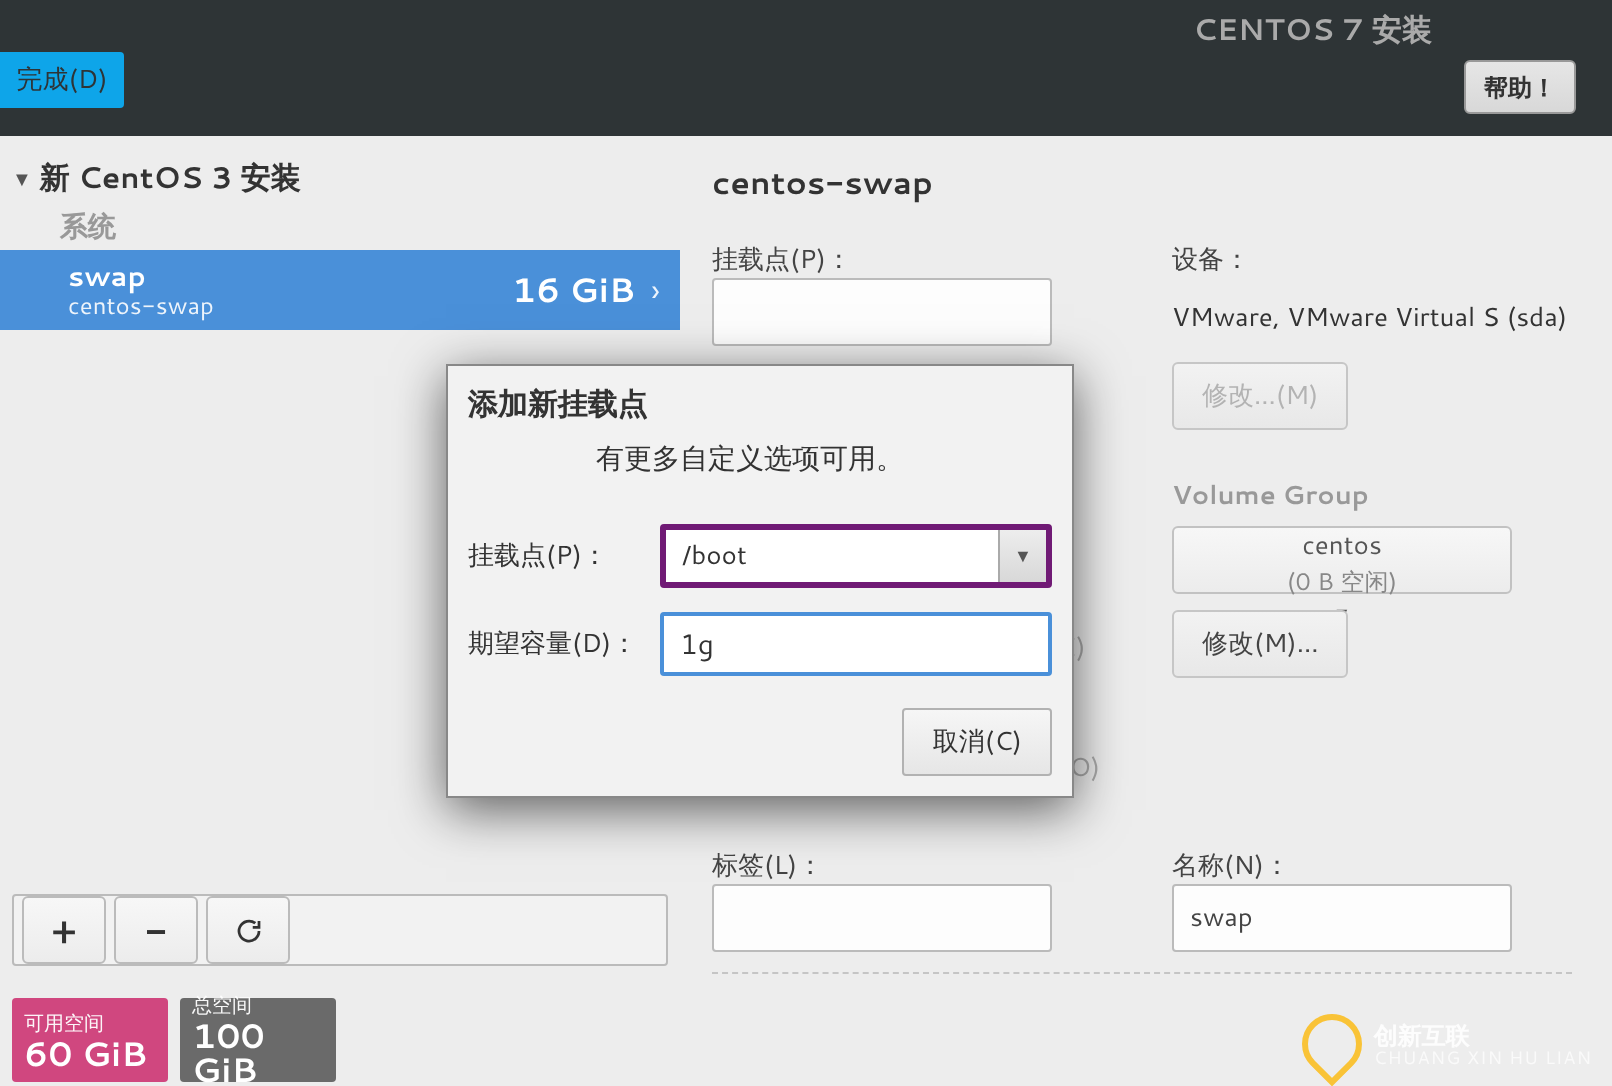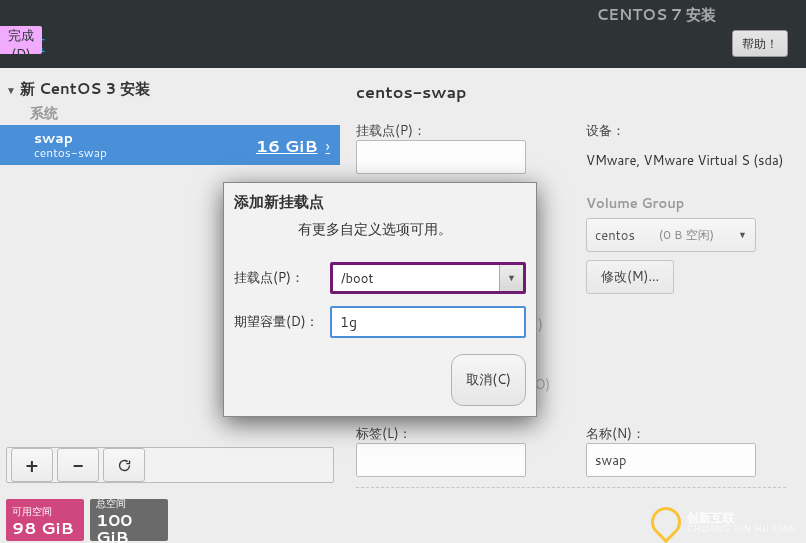--- a/index.html
+++ b/index.html
@@ -1,38 +1,38 @@
 <!DOCTYPE html>
 <html><head>
 <meta charset="utf-8">
 <style>
   * { margin: 0; padding: 0; box-sizing: border-box; font-family: "Cantarell", "Microsoft YaHei", sans-serif; }
   body { width: 806px; height: 543px; background: #2e3436; color: #eee; overflow: hidden; position: relative; }
 
   
   .topbar { position: absolute; top: 0; left: 0; right: 0; height: 68px; background: #2e3436; }
   .top-left-label { position: absolute; top: 4px; left: 0; font-size: 15px; color: #0ea5e9; font-weight:700;margin-top:31px; }
-  .done-btn { position: absolute; top: 26px; left: 0; width: 42px; height: 28px; background: #f0abfc; color: #2e3436; border: none; font-size: 13px; border-top-right-radius:2px; border-bottom-right-radius:2px;}
+  .done-btn { position: absolute; top: 26px; left: 0; width: 62px; height: 28px; background: #0ea5e9; color: #2e3436; border: none; font-size: 13px; border-top-right-radius:2px; border-bottom-right-radius:2px;}
   .installer-title { position: absolute; top: 4px; right: 90px; color: #aaa; font-size: 15px; font-weight:600;}
   .lang-box { position: absolute; top: 30px; right: 106px; width: 102px; height: 27px; background: #555; border: 1px solid #888; display:flex; align-items:center; padding-left:6px; gap:6px;}
   .kb-icon { display:inline-block; width:14px; height:10px; border:1px solid #ccc; border-radius:2px; background:linear-gradient(#444,#444); box-shadow:inset 0 2px 0 #888, inset 0 -2px 0 #888;}
   .lang-box span { color:#eee; font-size:13px; font-weight:600;}
-  .help-btn { position: absolute; top: 30px; right: 18px; width: 56px; height: 27px; background: linear-gradient(#e6e6e6,#d8d8d8); color:#333; border:1px solid #999; border-radius:3px; font-size:12px;}
+  .help-btn { position: absolute; top: 30px; right: 18px; width: 56px; height: 27px; background: linear-gradient(#e6e6e6,#d8d8d8); color:#333; border:1px solid #999; border-radius:3px; font-size:12px;font-weight:bold;}
 
   
   .left-panel { position:absolute; top:68px; left:0; width:340px; bottom:0; background:#ededed; }
   .left-panel .section-head { padding:10px 12px 2px 6px; display:flex; align-items:flex-start; gap:4px; color:#333; }
   .chev-down { font-size:10px; color:#555; margin-top:5px;}
   .section-title { font-size:15px; font-weight:700; }
   .subhead { padding:2px 0 2px 30px; color:#999; font-size:14px; font-weight:600;}
   .item-row { background:#4a90d9; color:#fff; height:40px; display:flex; align-items:center; padding:0 10px 0 34px; }
   .item-left { display:flex; flex-direction:column; font-size:13px; line-height:1;}
   .item-left .iname { font-weight:700; font-size:14px;}
   .item-left .isub { font-size:12px; opacity:0.9; margin-top:2px;}
-  .item-right { margin-left:auto; display:flex; align-items:center; gap:8px;text-decoration:underline; }
+  .item-right { margin-left:auto; display:flex; align-items:center; gap:8px; }
   .item-size { font-size:17px; font-weight:600;}
   .item-chev { font-size:16px; color:#ecf4fd; }
 
   .bottom-controls { position:absolute; bottom:60px; left:6px; right:6px; height:36px; border:1px solid #bbb; border-radius:2px; background:#f2f2f2; display:flex; align-items:center;}
   .tool-btn { width:42px; height:34px; background:linear-gradient(#f7f7f7,#ececec); border:1px solid #bbb; border-radius:3px; margin-left:4px; display:flex; align-items:center; justify-content:center; color:#333; font-size:18px; font-weight:600;}
   .tool-btn.reload svg { width:15px; height:15px;}
 
   .space-bar { position:absolute; bottom:0; left:0; right:0; height:48px; display:flex; gap:6px; padding:4px 6px 18px 6px;}
   .space-box { width:78px; height:42px; border-radius:2px; padding:4px 6px; display:flex; flex-direction:column; justify-content:center;}
   .space-box.free { background:#d0477f; color:#fff;}
@@ -42,39 +42,39 @@
 
   
   .right-panel { position:absolute; top:68px; left:340px; right:0; bottom:0; background:#ededed; padding:12px 20px 10px 16px; color:#333; }
   .rp-title { font-size:16px; font-weight:700; color:#333;}
   .rp-grid { margin-top:18px; display:grid; grid-template-columns: 210px 1fr; gap:4px 20px; }
   .lbl { font-size:13px; color:#444;}
   .field { height:34px; border:1px solid #bbb; border-radius:2px; background:#fdfdfd; padding:0 8px; font-size:13px; color:#444; width:170px;}
   .device-txt { font-size:13px; color:#333; line-height:1.35;}
   .mod-btn { display:inline-flex; align-items:center; justify-content:center; height:34px; padding:0 14px; font-size:13px; color:#b3b3b3; background:linear-gradient(#f2f2f2,#e8e8e8); border:1px solid #c6c6c6; border-radius:3px;}
   .vg-label { font-size:13px; color:#999; font-weight:700;}
-  .vg-box { width:170px; height:34px; border:1px solid #c2c2c2; border-radius:3px; background:linear-gradient(#f7f7f7,#ececec); display:flex; align-items:center; padding:0 8px; font-size:13px; color:#555; justify-content:space-between;}
+  .vg-box { width:170px; height:34px; border:1px solid #c2c2c2; border-radius:3px; background:linear-gradient(#f7f7f7,#ececec); display:flex; align-items:center; padding:0 8px; font-size:13px; color:#555; justify-content:space-between;flex-direction:column;}
   .vg-box .free { font-size:12px; color:#888;}
   .tri { font-size:9px; color:#555;}
 
   .dim-text { color:#aaa; font-size:13px; }
 
   
   .overlay { position:absolute; inset:0; }
   .modal { position:absolute; left:223px; top:182px; width:314px; background:#f2f2f2; border:1px solid #888; box-shadow:0 6px 24px rgba(0,0,0,0.6);}
   .modal .m-title { padding:8px 10px 4px 10px; font-size:15px; font-weight:700; color:#333;}
   .modal .m-desc { padding:4px 10px 2px 74px; font-size:14px; color:#333; line-height:1.4;}
   .modal .m-row { display:flex; align-items:center; padding:6px 10px; gap:6px;}
   .modal .m-row .mlbl { width:90px; font-size:13px; color:#333;}
   .combo { flex:1; height:32px; border:3px solid #701a75; border-radius:2px; background:#fff; display:flex; align-items:center;}
   .combo .ctxt { flex:1; padding:0 8px; font-size:13px; color:#333;}
   .combo .cbtn { width:24px; height:100%; background:linear-gradient(#ededed,#d8d8d8); border-left:1px solid #aaa; display:flex; align-items:center; justify-content:center;}
   .txtin { flex:1; height:32px; border:2px solid #4a90d9; border-radius:2px; background:#fff; padding:0 8px; font-size:14px; color:#333; outline:none;}
   .modal .m-actions { display:flex; justify-content:flex-end; gap:8px; padding:10px; }
-  .mbtn { height:52px; padding:0 14px; font-size:13px; color:#333; background:linear-gradient(#f6f6f6,#e6e6e6); border:1px solid #b2b2b2; border-radius:12px;}
+  .mbtn { height:34px; padding:0 14px; font-size:13px; color:#333; background:linear-gradient(#f6f6f6,#e6e6e6); border:1px solid #b2b2b2; border-radius:2px;}
 
   
   .watermark { position:absolute; bottom:6px; right:10px; display:flex; align-items:center; gap:6px; color:#fff; opacity:0.9; pointer-events:none;}
   .watermark .logo { width:30px; height:30px; border:3px solid #fbbf24; border-radius:50% 50% 50% 0; transform:rotate(-45deg); position:relative;}
   .watermark .wm-text { display:flex; flex-direction:column; line-height:1;}
   .watermark .cn { font-size:12px; font-weight:600;}
   .watermark .en { font-size:9px; opacity:0.8; letter-spacing:0.5px;}
 
   .rp-hr { border:0; border-top:1px dashed #c5c5c5; margin:10px 0 0 0;}
 </style>
@@ -111,40 +111,43 @@
     <div class="tool-btn reload">
       <svg viewBox="0 0 24 24">
           <path fill="none" stroke="#333" stroke-width="2.2" d="M20 12a8 8 0 1 1-3-6.2M20 4v5h-5"></path>
         </svg>
     </div>
   </div>
 
   <div class="space-bar">
     <div class="space-box free">
       <span class="space-small">可用空间</span>
-      <span class="space-big">98 GiB</span>
+      <span class="space-big">60 GiB</span>
     </div>
     <div class="space-box total">
       <span class="space-small">总空间</span>
       <span class="space-big">100 GiB</span>
     </div>
   </div>
 </div>
 
 <div class="right-panel">
   <div class="rp-title">centos-swap</div>
 
   <div class="rp-grid">
     <div>
       <div class="lbl">挂载点(P)：</div>
       <input class="field" style="">
     </div>
     <div>
       <div class="lbl">设备：</div>
       <div class="device-txt" style="margin-top:12px;">VMware, VMware Virtual S (sda)</div>
+      <div style="margin-top:12px;">
+        <span class="mod-btn">修改...(M)</span>
+      </div>
       <div style="margin-top:24px;">
         <div class="vg-label">Volume Group</div>
         <div class="vg-box" style="margin-top:6px;">
           <span>centos</span>
           <span class="free">(0 B 空闲)</span>
           <span class="tri">▼</span>
         </div>
         <div style="margin-top:8px;">
           <span class="mod-btn" style="color:#444;">修改(M)...</span>
         </div>

